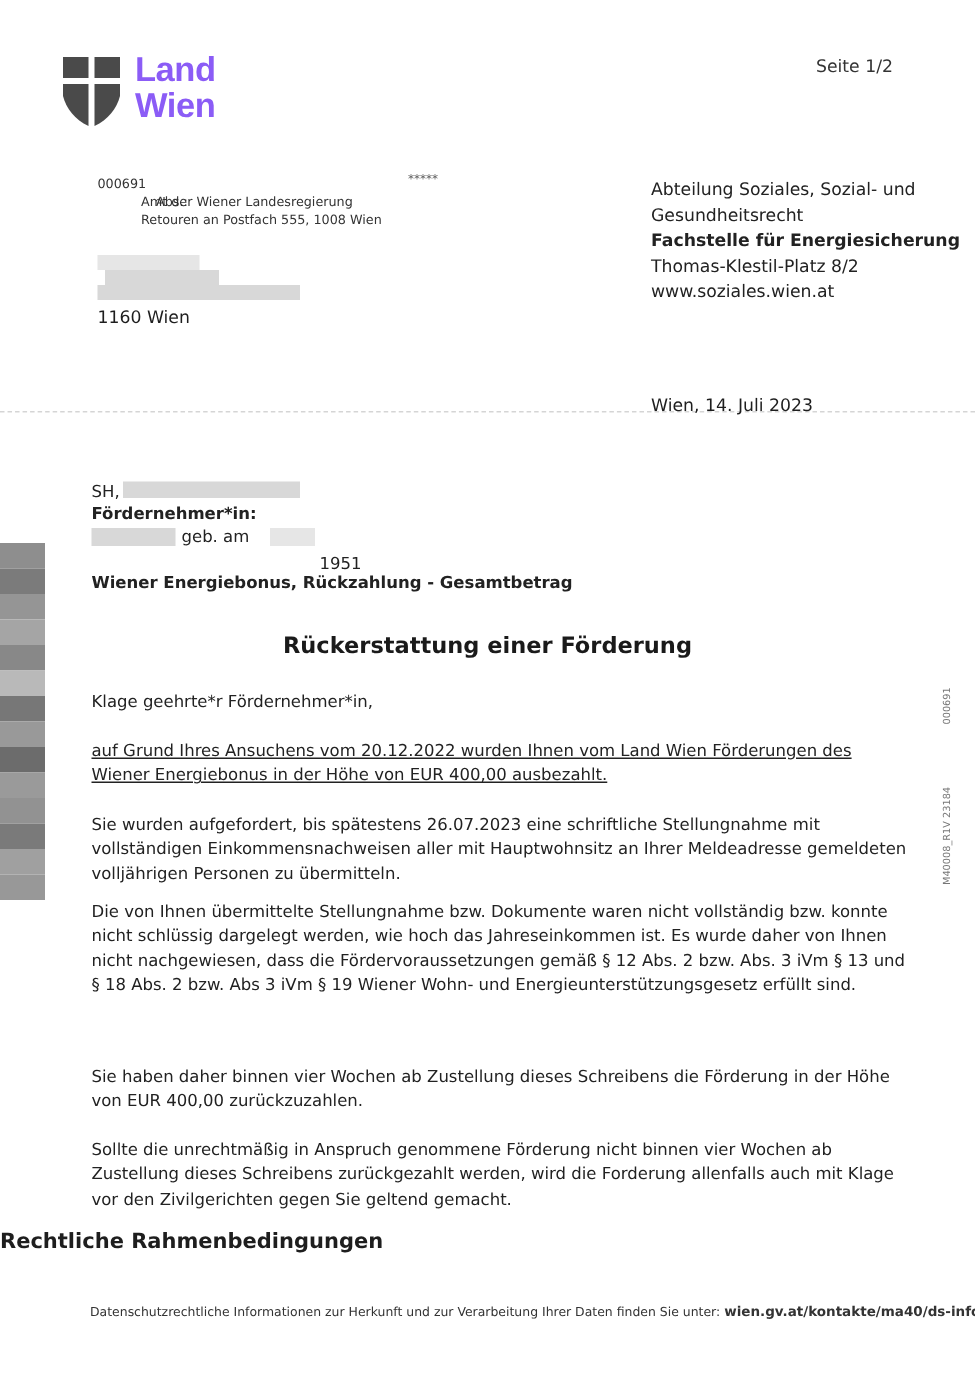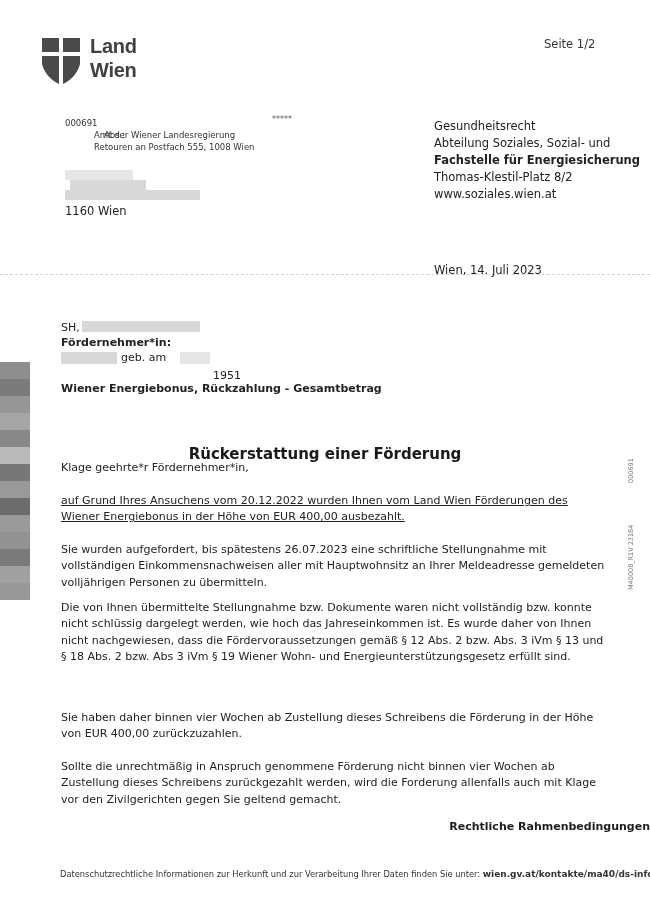--- a/index.html
+++ b/index.html
@@ -4,44 +4,44 @@
   <style>
     html, body { margin: 0; padding: 0; }
     body {
       width: 650px; height: 921px; position: relative; overflow: hidden;
       background: #ffffff; color: #1e1e1e;
       font-family: "DejaVu Sans", sans-serif;
     }
     .abs { position: absolute; }
     .logo { left: 42px; top: 38px; width: 120px; height: 48px; }
     .logo svg { position: absolute; left: 0; top: 0; }
-    .logo-text { position: absolute; left: 48px; top: -4px; font-family: "Liberation Sans", sans-serif; font-weight: bold; font-size: 20px; line-height: 24px; color: #404040; letter-spacing: -0.3px; }
+    .logo-text { position: absolute; left: 48px; top: -4px; font-family: "Liberation Sans", sans-serif; font-weight: bold; font-size: 23px; line-height: 24px; color: #8b5cf6; letter-spacing: -0.3px; }
     .page-num { left: 544px; top: 37px; font-size: 11.5px; color: #333; }
     .small { font-size: 8.5px; color: #333; line-height: 12px; }
     .ref { left: 65px; top: 117px; }
     .stars { left: 272px; top: 115px; font-size: 8px; color: #555; }
     .abs-label { left: 65px; top: 129px; width: 26px; margin-left: 39px; }
     .abs-text { left: 94px; top: 129px; }
     .sender-block { left: 434px; top: 118px; font-size: 11.5px; line-height: 17px; color: #222; }
     .sender-block .bold { font-weight: bold; }
     .censor { background: #d8d8d8; }
     .censor.light { background: #e6e6e6; }
     .recipient-city { left: 65px; top: 204px; font-size: 11.5px; }
     .fold-line { left: 0; top: 274px; width: 650px; height: 0; border-top: 1px dashed #d5d5d5; }
     .date { left: 434px; top: 263px; font-size: 11.5px; }
     .body-text { font-size: 11px; line-height: 16.4px; color: #222; }
     .bold { font-weight: bold; }
-    .title { left: 0; width: 650px; top: 421px; text-align: center; font-size: 15px; font-weight: bold; color: #1a1a1a; margin-top: 24px; }
+    .title { left: 0; width: 650px; top: 421px; text-align: center; font-size: 15px; font-weight: bold; color: #1a1a1a; }
     .para { left: 61px; width: 545px; }
     .vert { font-size: 6.5px; color: #777; transform: rotate(-90deg); transform-origin: left top; white-space: nowrap; }
     .left-strip { left: 0; top: 362px; width: 30px; height: 238px; }
     .left-strip div { height: 17px; }
     .footer { left: 60px; top: 869px; font-size: 8.3px; color: #333; white-space: nowrap; }
     .footer .bold { font-size: 9px; }
-    .section-heading { left: 0; width: 650px; text-align: right; top: 820px; font-size: 11px; font-weight: bold; }
+    .section-heading { left: 0; width: 650px; text-align: left; top: 820px; font-size: 14px; font-weight: bold; }
   </style>
 </head>
 <body>
 
 <div class="abs logo">
   <svg width="38" height="46" viewBox="0 0 38 46">
     <rect x="0" y="0" width="17" height="14" fill="#4a4a4a"></rect>
     <rect x="21" y="0" width="17" height="14" fill="#4a4a4a"></rect>
     <path d="M0 18 H17 V46 C8 42 2 34 0 26 Z" fill="#4a4a4a"></path>
     <path d="M21 18 H38 V26 C36 34 30 42 21 46 Z" fill="#4a4a4a"></path>
@@ -56,22 +56,22 @@
 
 <div class="abs small ref">000691</div>
 <div class="abs stars">*****</div>
 <div class="abs small abs-label">Abs.:</div>
 <div class="abs small abs-text">
   <div>Amt der Wiener Landesregierung</div>
   <div>Retouren an Postfach 555, 1008 Wien</div>
 </div>
 
 <div class="abs sender-block">
+  <div>Abteilung Soziales, Sozial- und</div>
   <div>Gesundheitsrecht</div>
-  <div>Abteilung Soziales, Sozial- und</div>
   <div class="bold">Fachstelle für Energiesicherung</div>
   <div>Thomas-Klestil-Platz 8/2</div>
   <div>www.soziales.wien.at</div>
 </div>
 
 <div class="abs censor light" style="left:65px;top:170px;width:68px;height:10px;"></div>
 <div class="abs censor" style="left:70px;top:180px;width:76px;height:10px;"></div>
 <div class="abs censor" style="left:65px;top:190px;width:135px;height:10px;"></div>
 <div class="abs recipient-city">1160 Wien</div>
 

